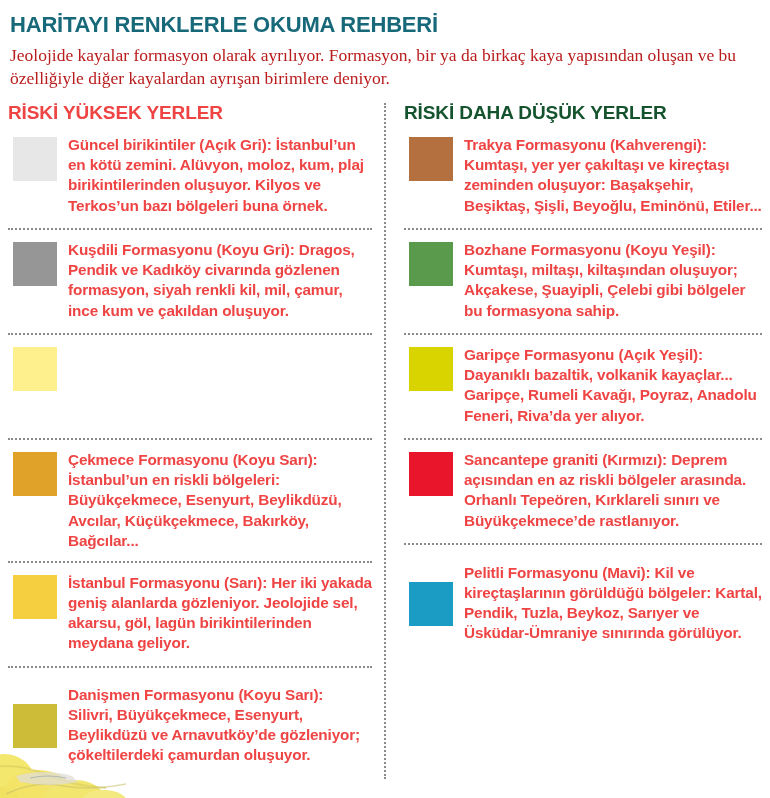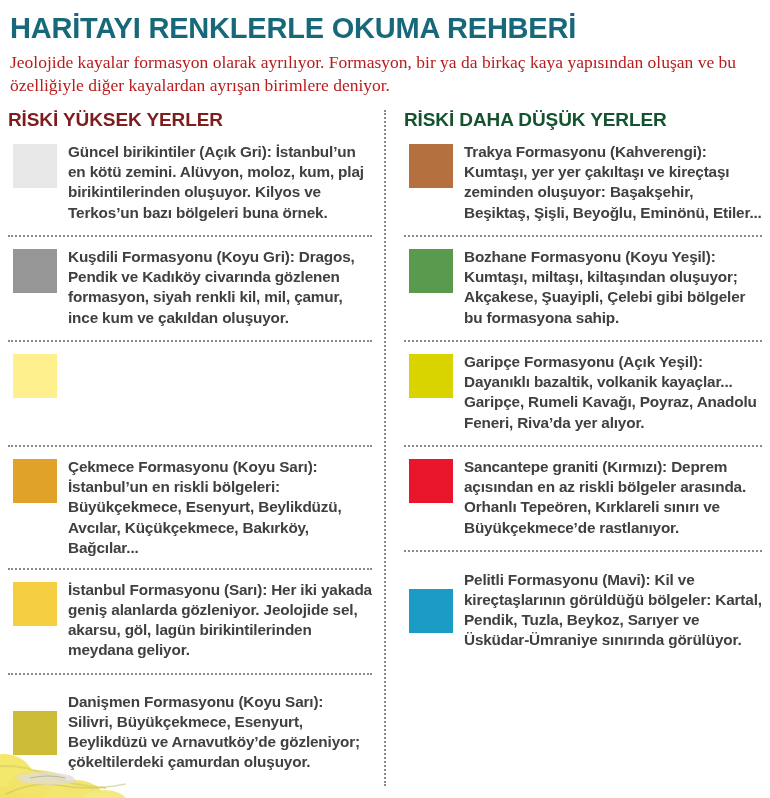--- a/index.html
+++ b/index.html
@@ -35,21 +35,21 @@
     height: 798px;
     box-sizing: border-box;
     padding: 0;
   }
 
   
   #header {
     padding: 6px 10px 0 10px;
   }
   #page-title {
-    font-size: 29px;
+    font-size: 22px;
     font-weight: bold;
     letter-spacing: -0.2px;
     color: #17697a;
     margin: 6px 0 6px 0;
     font-family: "Liberation Sans", sans-serif;
   }
   #intro {
     font-family: "Liberation Serif", serif;
     font-size: 17.5px;
     line-height: 1.33;
@@ -113,21 +113,21 @@
     height: 44px;
     flex: 0 0 44px;
     margin-top: 3px;
     margin-right: 11px;
     margin-left: 5px;
   }
   .entry-text {
     font-size: 15.3px;
     line-height: 1.31;
     font-weight: bold;
-    color: #404040;
+    color: #ef4444;
     letter-spacing: -0.15px;
     flex: 1 1 auto;
     padding-top: 1px;
   }
 </style>
 </head>
 <body>
 
 <svg id="corner-bleed" viewBox="0 0 150 90" xmlns="http://www.w3.org/2000/svg">
   <g opacity="0.95">
@@ -147,21 +147,21 @@
 
   <div id="header">
     <h1 id="page-title" style="color: rgb(23, 105, 122);">HARİTAYI RENKLERLE OKUMA REHBERİ</h1>
     <p id="intro">Jeolojide kayalar formasyon olarak ayrılıyor. Formasyon, bir ya da birkaç kaya yapısından oluşan ve bu özelliğiyle diğer kayalardan ayrışan birimlere deniyor.</p>
   </div>
 
   <div id="columns">
     <div id="col-divider"></div>
 
     <div class="column left">
-      <div class="col-heading" style="color: #7f1d1d;">RİSKİ YÜKSEK YERLER</div>
+      <div class="col-heading" style="color: #ef4444;">RİSKİ YÜKSEK YERLER</div>
 
       <div class="entry">
         <div class="swatch" style="background: rgb(231, 231, 231);"></div>
         <div class="entry-text">Güncel birikintiler (Açık Gri): İstanbul’un en kötü zemini. Alüvyon, moloz, kum, plaj birikintilerinden oluşuyor. Kilyos ve Terkos’un bazı bölgeleri buna örnek.</div>
       </div>
 
       <div class="entry">
         <div class="swatch" style="background: rgb(150, 150, 150);"></div>
         <div class="entry-text">Kuşdili Formasyonu (Koyu Gri): Dragos, Pendik ve Kadıköy civarında gözlenen formasyon, siyah renkli kil, mil, çamur, ince kum ve çakıldan oluşuyor.</div>
       </div>

